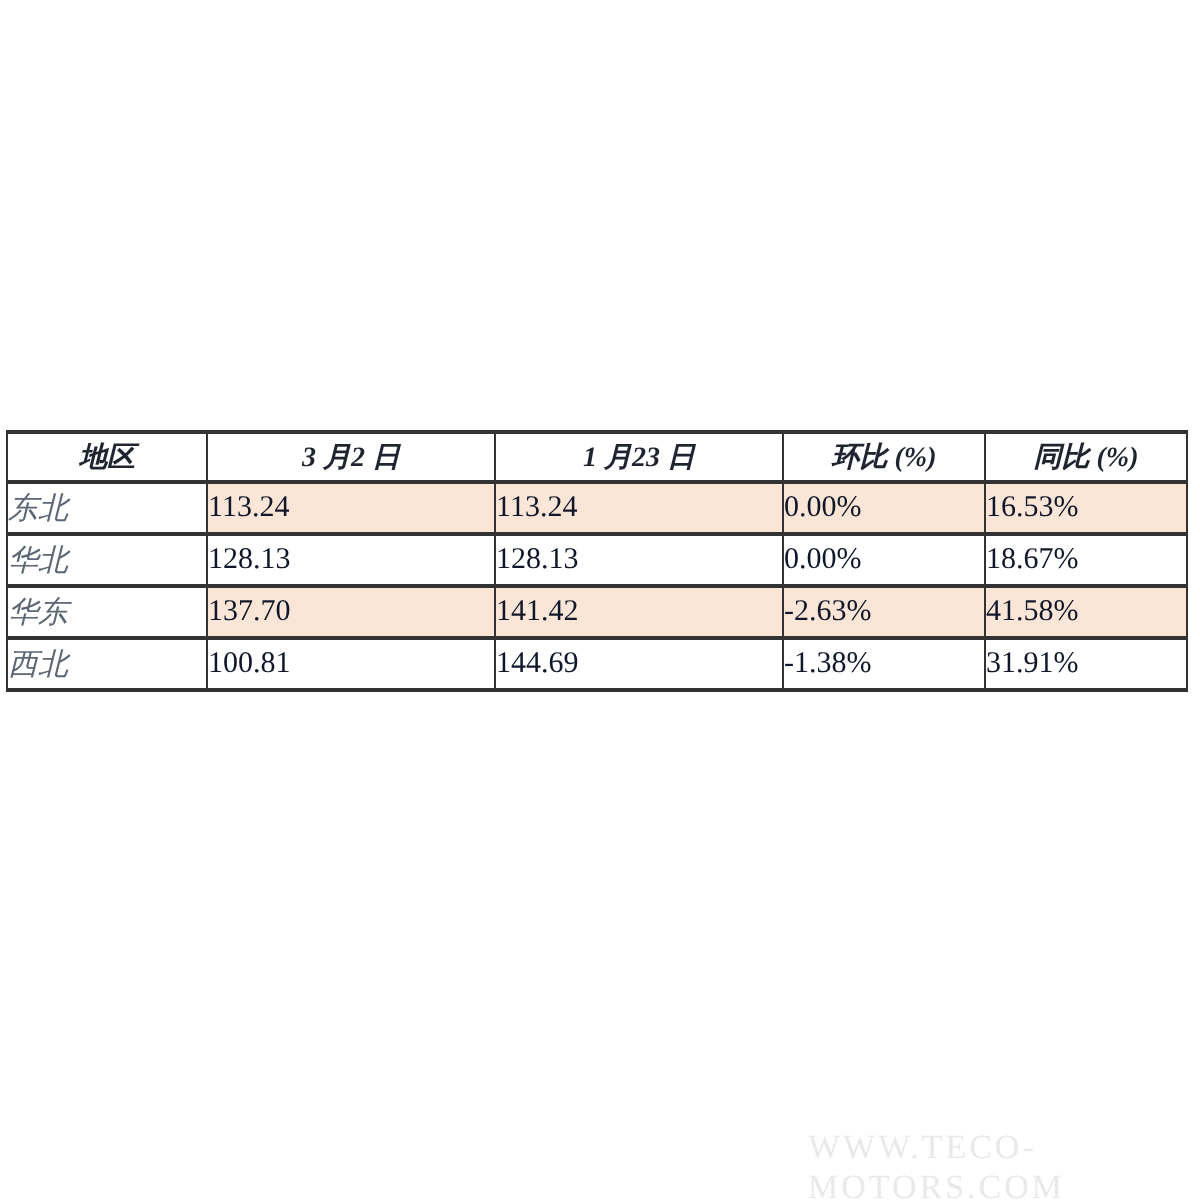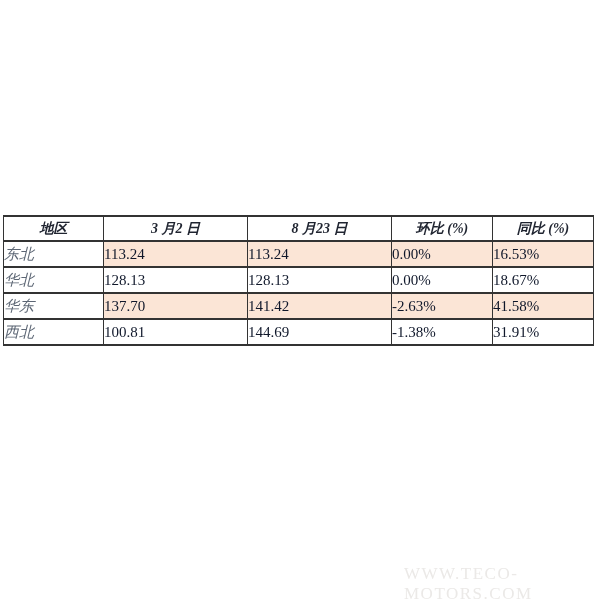--- a/index.html
+++ b/index.html
@@ -100,21 +100,21 @@
       <col class="c-region">
         <col class="c-d1">
         <col class="c-d2">
         <col class="c-mom">
         <col class="c-yoy">
     </colgroup>
     <thead>
       <tr>
         <th class="hdr">地区</th>
         <th class="hdr">3 月2 日</th>
-        <th class="hdr">8 月23 日</th>
+        <th class="hdr">1 月23 日</th>
         <th class="hdr">环比 (%)</th>
         <th class="hdr">同比 (%)</th>
       </tr>
     </thead>
     <tbody>
       <tr class="stripe">
         <td class="region">东北</td>
         <td class="num">113.24</td>
         <td class="num">113.24</td>
         <td class="num">0.00%</td>

